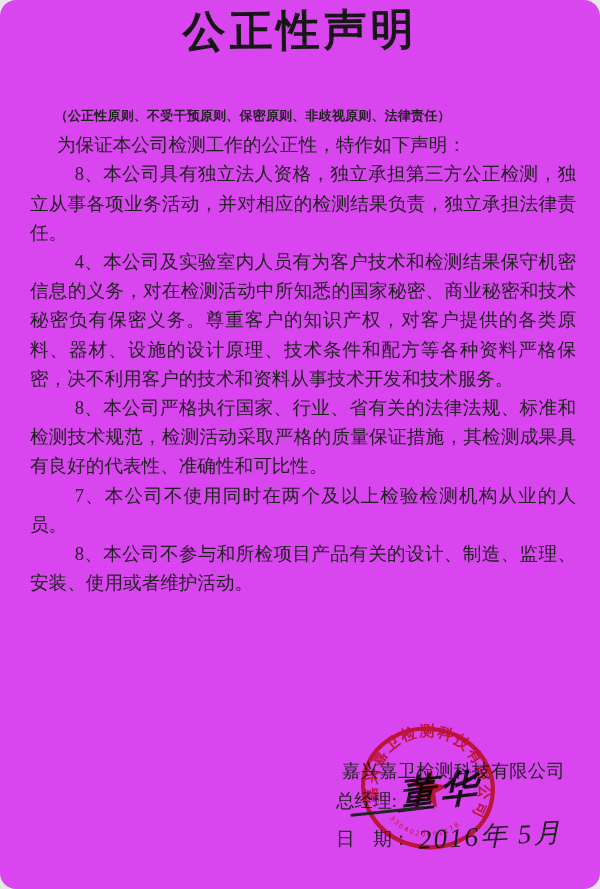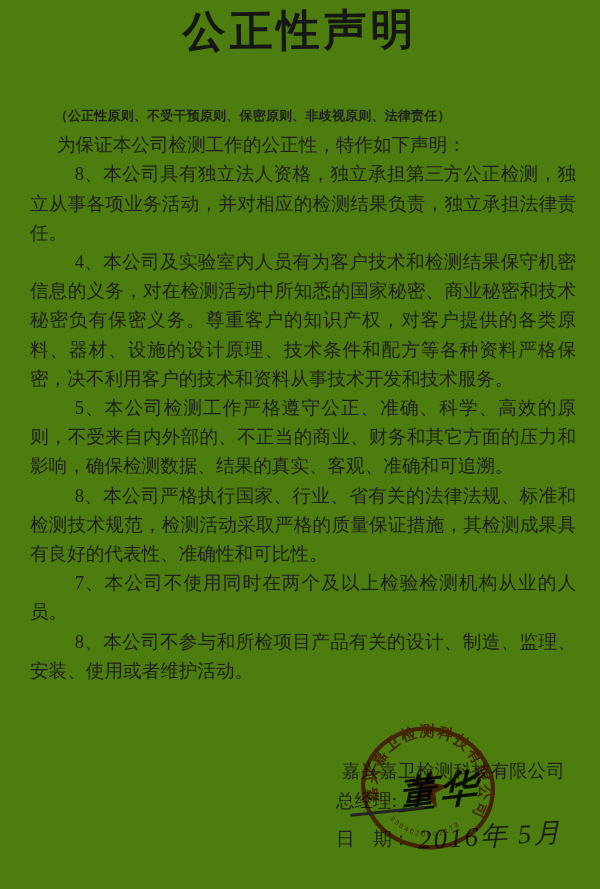--- a/index.html
+++ b/index.html
@@ -1,24 +1,25 @@
 <!DOCTYPE html>
 <html><head>
 <meta charset="utf-8">
 <style>
   html, body { margin: 0; padding: 0; background: #e8e8e8; }
   .page {
     position: relative;
     width: 600px;
     height: 889px;
     margin: 0 auto;
-    background: #4d7c0f;
+    background: #d946ef;
     overflow: hidden;
     font-family: "Liberation Serif", "DejaVu Serif", serif;
     color: #1f1f1f;
+    border-radius: 16px;
   }
   .title {
     position: absolute;
     top: 2px;
     left: 0;
     width: 100%;
     margin: 0;
     text-align: center;
     font-size: 43px;
     font-weight: bold;
@@ -122,21 +123,20 @@
 
 <div class="page">
 
   <h1 class="title">公正性声明</h1>
 
   <div class="content">
     <p class="principles">（公正性原则、不受干预原则、保密原则、非歧视原则、法律责任）</p>
     <p class="intro">为保证本公司检测工作的公正性，特作如下声明：</p>
     <p class="clause">8、本公司具有独立法人资格，独立承担第三方公正检测，独立从事各项业务活动，并对相应的检测结果负责，独立承担法律责任。</p>
     <p class="clause">4、本公司及实验室内人员有为客户技术和检测结果保守机密信息的义务，对在检测活动中所知悉的国家秘密、商业秘密和技术秘密负有保密义务。尊重客户的知识产权，对客户提供的各类原料、器材、设施的设计原理、技术条件和配方等各种资料严格保密，决不利用客户的技术和资料从事技术开发和技术服务。</p>
-    <p class="clause">5、本公司检测工作严格遵守公正、准确、科学、高效的原则，不受来自内外部的、不正当的商业、财务和其它方面的压力和影响，确保检测数据、结果的真实、客观、准确和可追溯。</p>
     <p class="clause">8、本公司严格执行国家、行业、省有关的法律法规、标准和检测技术规范，检测活动采取严格的质量保证措施，其检测成果具有良好的代表性、准确性和可比性。</p>
     <p class="clause">7、本公司不使用同时在两个及以上检验检测机构从业的人员。</p>
     <p class="clause">8、本公司不参与和所检项目产品有关的设计、制造、监理、安装、使用或者维护活动。</p>
   </div>
 
   <div class="sig-company">嘉兴嘉卫检测科技有限公司</div>
 
   <div class="sig-row sig-manager-row">
     <span>总经理:</span>
   </div>

